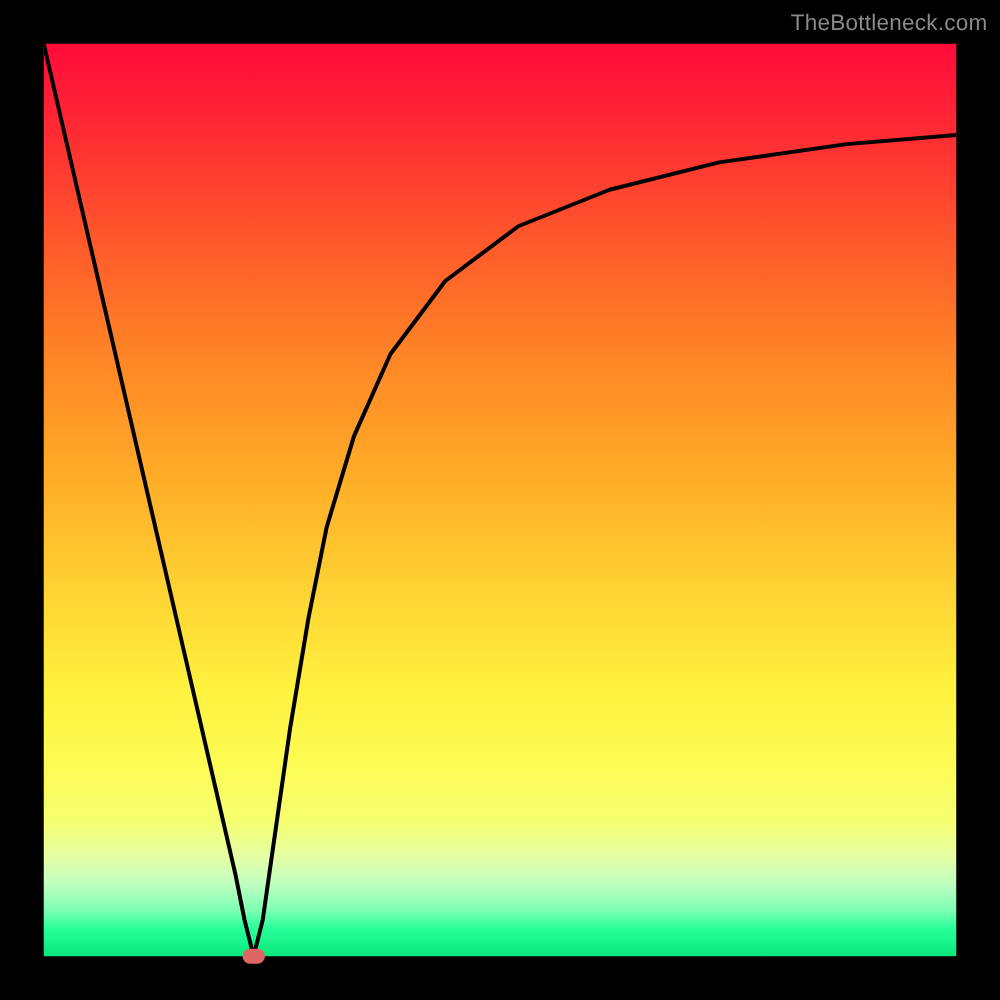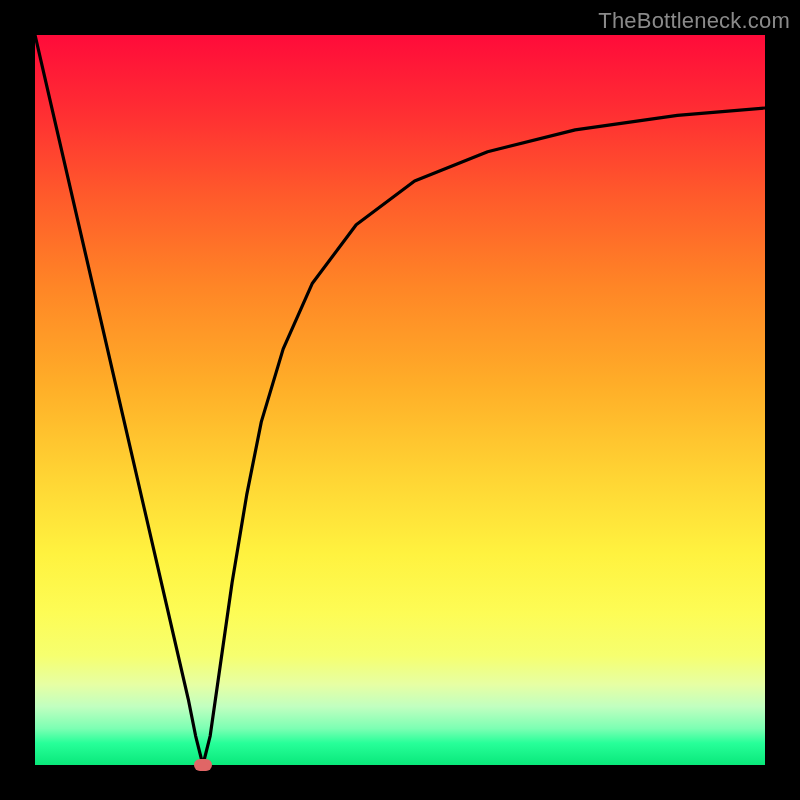--- a/index.html
+++ b/index.html
@@ -38,21 +38,21 @@
       #7cffb3 95%,
       #27ff99 97%,
       #09e87a 100%
     );
   }
   .watermark {
     position: absolute;
     top: 8px;
     right: 10px;
     color: #8a8a8a;
-    font-size: 22px;
+    font-size: 18px;
     font-weight: 500;
     letter-spacing: 0.2px;
     z-index: 5;
     user-select: none;
   }
   svg.curve {
     position: absolute;
     left: 0;
     top: 0;
     width: 730px;

